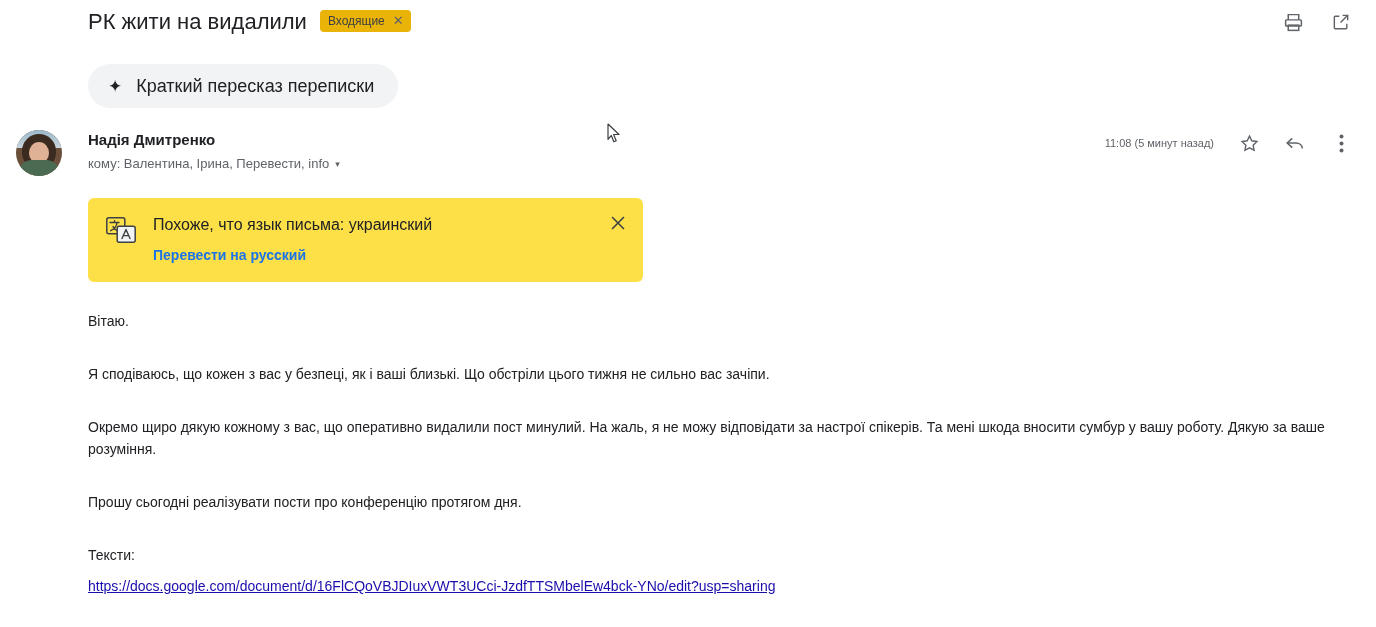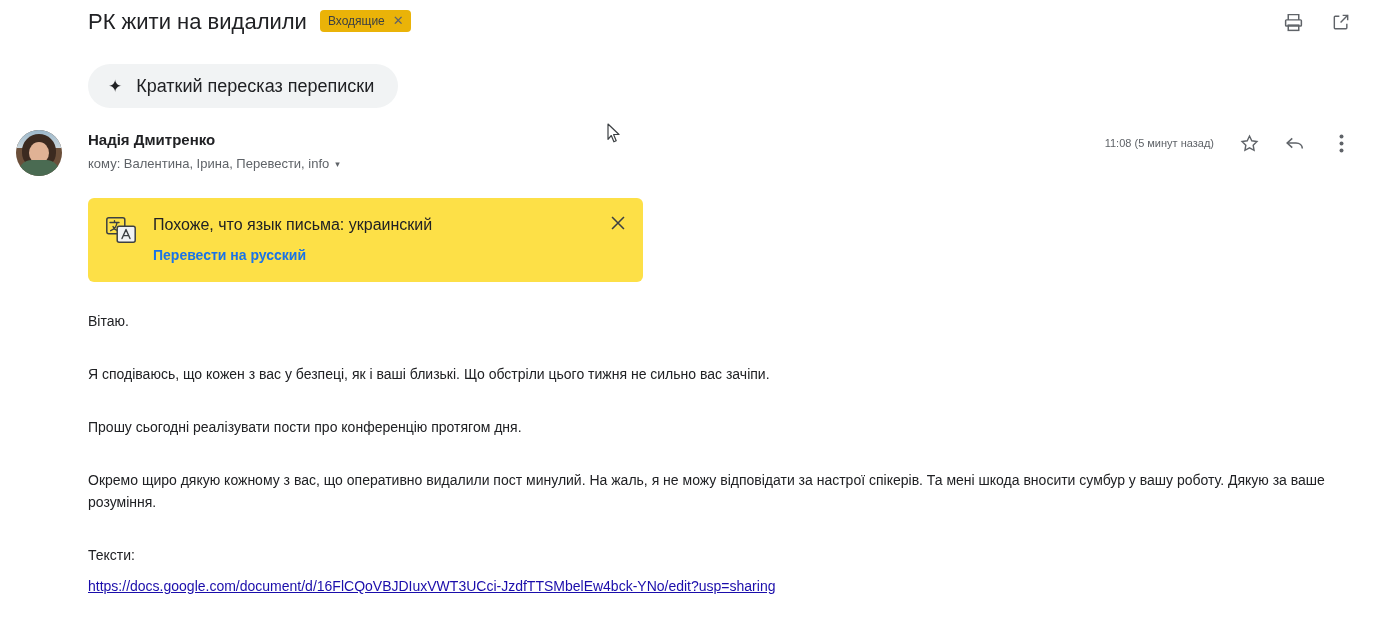--- a/index.html
+++ b/index.html
@@ -319,22 +319,22 @@
   <span class="tr-close">
     <svg width="22" height="22" viewBox="0 0 24 24" fill="none" stroke="#3c4043" stroke-width="1.7">
       <path d="M5.5 5.5l13 13M18.5 5.5l-13 13"></path>
     </svg>
   </span>
 </div>
 
 <div class="mail-body">
   <p>Вітаю.</p>
   <p>Я сподіваюсь, що кожен з вас у безпеці, як і ваші близькі. Що обстріли цього тижня не сильно вас зачіпи.</p>
+  <p>Окремо щиро дякую кожному з вас, що оперативно видалили пост минулий. На жаль, я не можу відповідати за настрої спікерів. Та мені шкода вносити сумбур у вашу роботу. Дякую за ваше розуміння.</p>
   <p>Прошу сьогодні реалізувати пости про конференцію протягом дня.</p>
-  <p>Окремо щиро дякую кожному з вас, що оперативно видалили пост минулий. На жаль, я не можу відповідати за настрої спікерів. Та мені шкода вносити сумбур у вашу роботу. Дякую за ваше розуміння.</p>
   <p class="tight">Тексти:</p>
   <a class="mail-link" href="#">https://docs.google.com/document/d/16FlCQoVBJDIuxVWT3UCci-JzdfTTSMbelEw4bck-YNo/edit?usp=sharing</a>
 </div>
 
 <span class="cursor">
   <svg width="14" height="22" viewBox="0 0 14 22">
     <path d="M1 1l11 10.5H6.6l2.6 6.3-2.3 1-2.6-6.3L1 16.3z" fill="#ffffff" stroke="#3c4043" stroke-width="1.2" stroke-linejoin="round"></path>
   </svg>
 </span>
 

